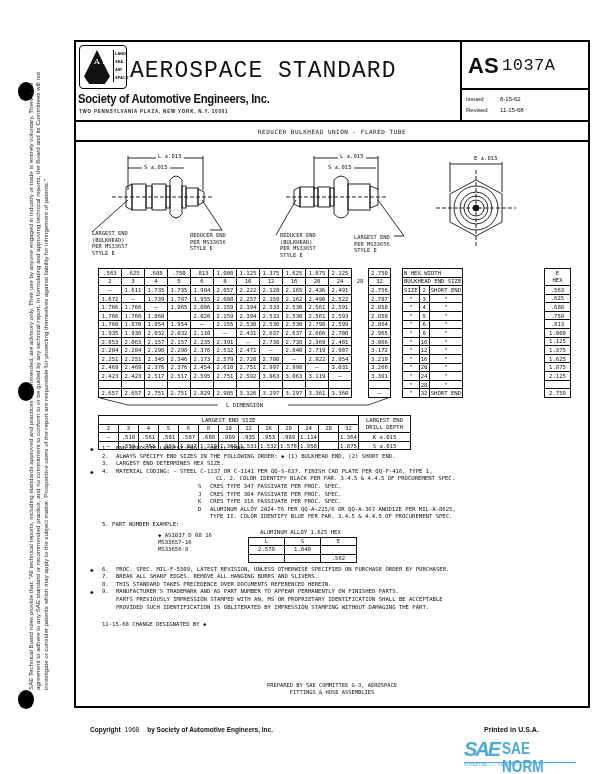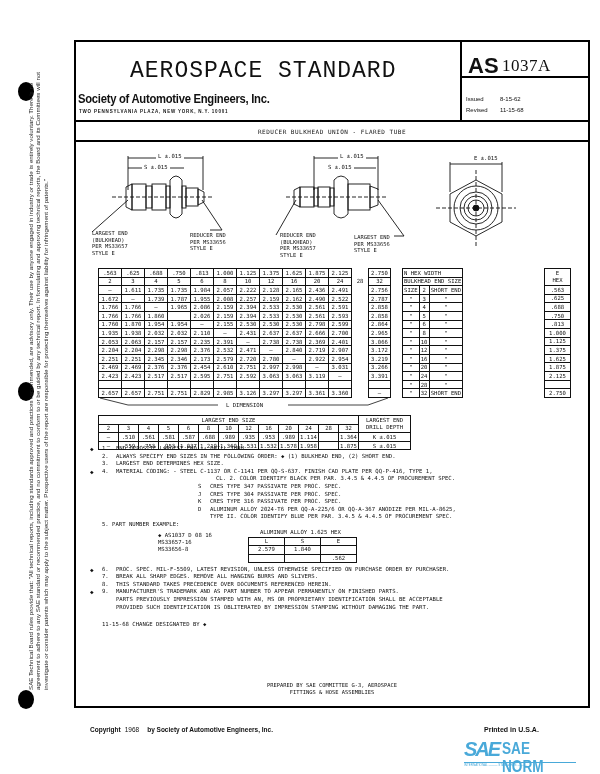--- a/index.html
+++ b/index.html
@@ -39,23 +39,23 @@
   .title-big {
     position: absolute; left: 54px; top: 16px; font-family: Liberation Mono, monospace;
     font-size: 23px; font-weight: normal; letter-spacing: 1px;
   }
   .society {
     position: absolute; left: 2px; top: 50px; font-family: "Liberation Sans", sans-serif;
     font-size: 12.5px; font-weight: bold; letter-spacing: -0.3px; transform: scaleX(0.9); transform-origin: left;
   }
   .address { position: absolute; left: 3px; top: 67px; font-family: "Liberation Sans", sans-serif; font-size: 4.5px; letter-spacing: 0.8px; font-weight: bold; }
   .hdr-right { position: absolute; left: 384px; top: 0; width: 128px; height: 80px; border-left: 2px solid #000; }
-  .asnum { position: absolute; left: 0; top: 0; width: 126px; height: 36px; border-bottom: 2px solid #000; }
+  .asnum { position: absolute; left: 0; top: 0; width: 126px; height: 48px; border-bottom: 2px solid #000; }
   .asnum-prefix { position: absolute; left: 6px; top: 11px; font-family: "Liberation Sans", sans-serif; font-size: 22px; font-weight: bold; }
-  .asnum-num { position: absolute; left: 40px; top: 14px; font-family: Liberation Serif, serif; font-size: 17px; letter-spacing: 0.5px; }
+  .asnum-num { position: absolute; left: 40px; top: 14px; font-family: Liberation Mono, monospace; font-size: 17px; letter-spacing: 0.5px; }
   .dates { position: absolute; left: 4px; top: 52px; font-family: "Liberation Sans", sans-serif; font-size: 6px; line-height: 11px; }
   .dates .lbl { display: inline-block; width: 34px; }
   .doc-title {
     position: absolute; left: 0; top: 80px; width: 512px; height: 20px; border-bottom: 2px solid #000;
     text-align: center; font-size: 6px; line-height: 20px; letter-spacing: 0.5px;
   }
   .drawing { position: absolute; left: 0; top: 100px; width: 512px; height: 125px; }
   .main-table-wrap { position: absolute; left: 22px; top: 226px; }
   table.grid { border-collapse: collapse; font-size: 5.6px; }
   table.grid td { border: 1px solid #111; padding: 0 1px; height: 8.6px; text-align: center; white-space: nowrap; }
@@ -100,20 +100,30 @@
 <div class="hole" style="left:18px; top:690px;"></div>
 
 <div class="side-note">
   <div class="side-text">SAE Technical Board rules provide that: "All technical reports, including standards approved and practices recommended, are advisory only. Their use by anyone engaged in industry or trade is entirely voluntary. There is no agreement to adhere to any SAE standard or recommended practice, and no commitment to conform to or be guided by any technical report. In formulating and approving technical reports, the Board and its Committees will not investigate or consider patents which may apply to the subject matter. Prospective users of the report are responsible for protecting themselves against liability for infringement of patents."</div>
 </div>
 
 <div class="frame">
 
   <div class="hdr">
     <div class="hdr-left">
+      <div class="logo">
+        <div class="logo-tri"></div>
+        <div class="logo-letters">S A E</div>
+        <div class="logo-words">
+          <div>LAND</div>
+          <div>SEA</div>
+          <div>AIR</div>
+          <div>SPACE</div>
+        </div>
+      </div>
       <div class="title-big">AEROSPACE STANDARD</div>
       <div class="society">Society of Automotive Engineers, Inc.</div>
       <div class="address">TWO PENNSYLVANIA PLAZA, NEW YORK, N.Y. 10001</div>
     </div>
     <div class="hdr-right">
       <div class="asnum">
         <span class="asnum-prefix">AS</span>
         <span class="asnum-num">1037A</span>
       </div>
       <div class="dates">

